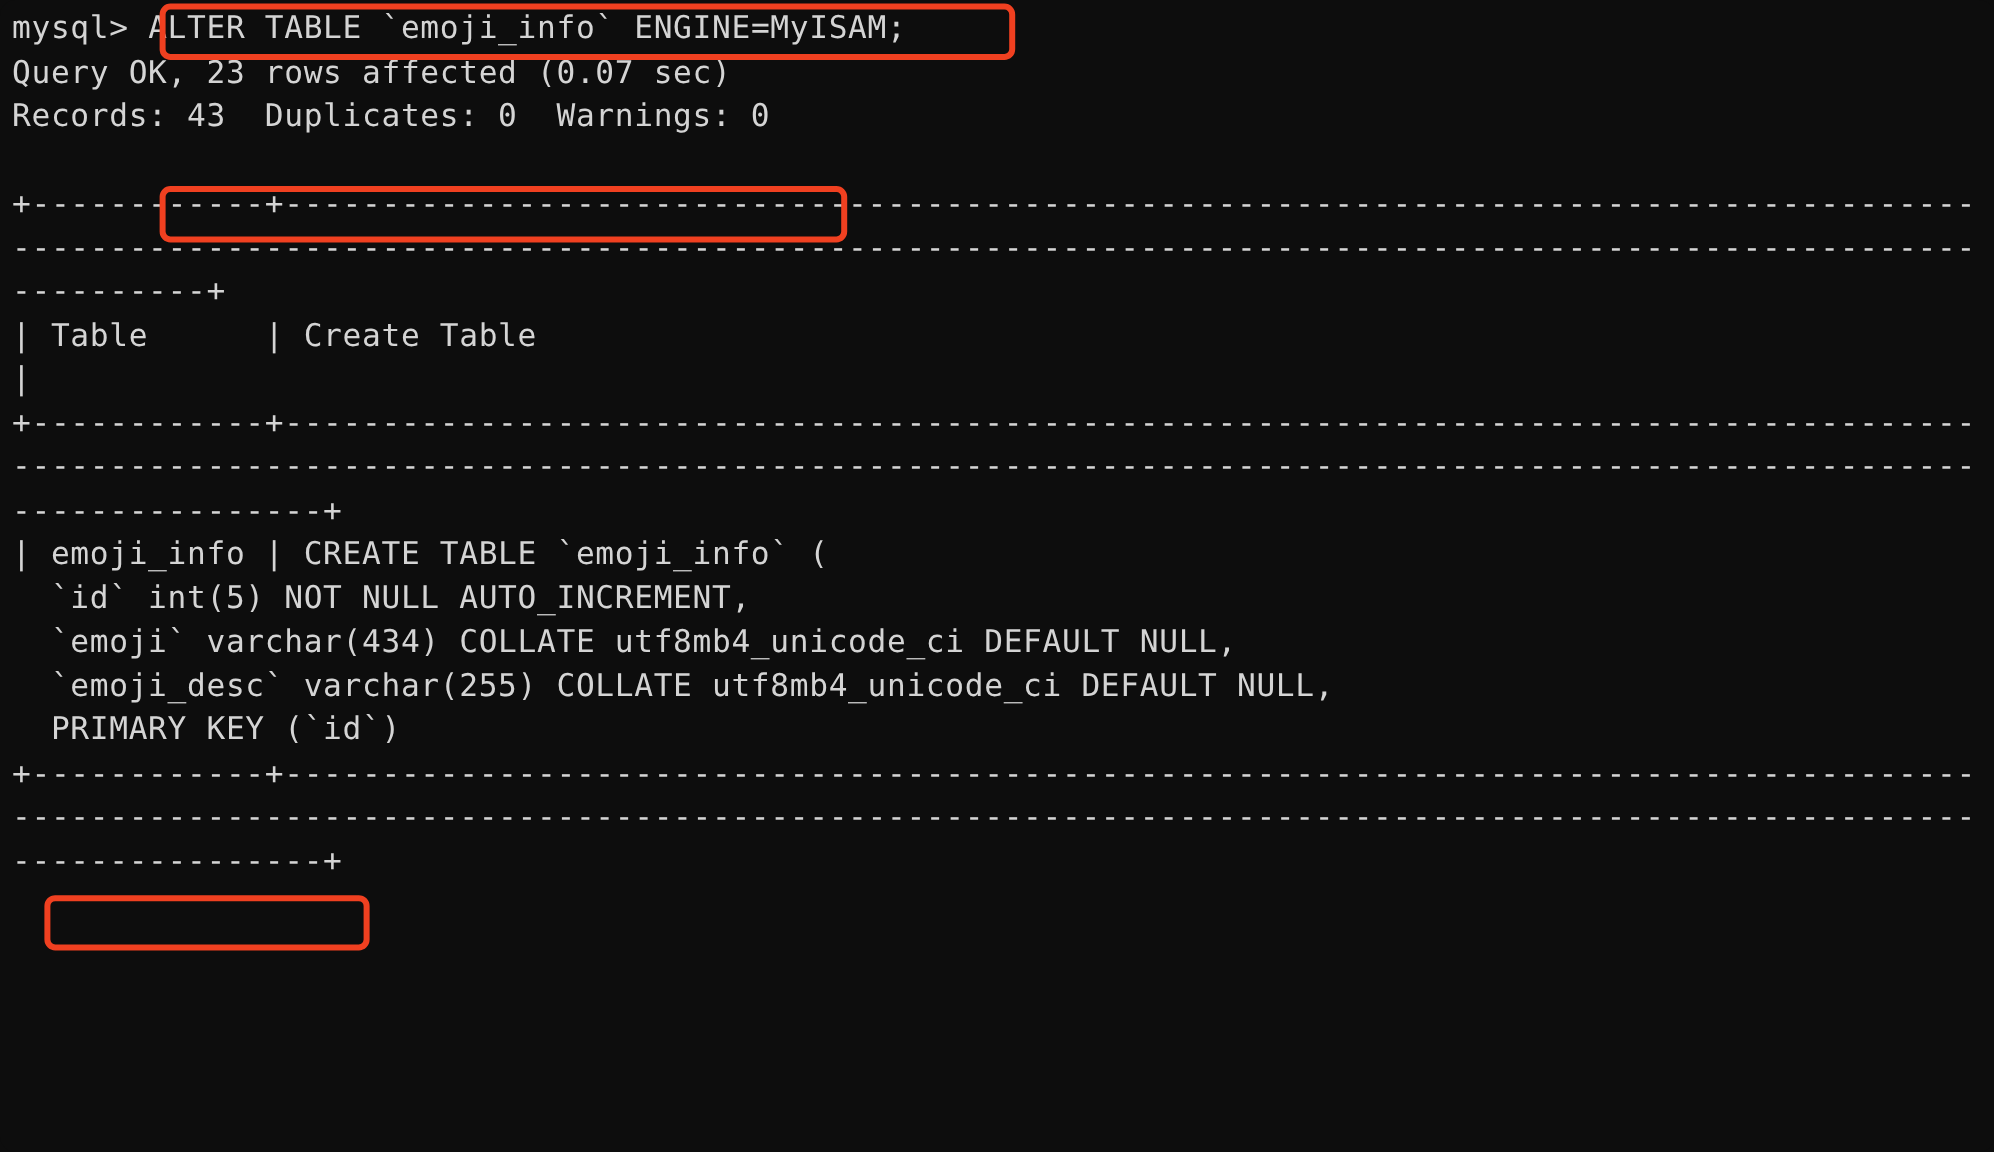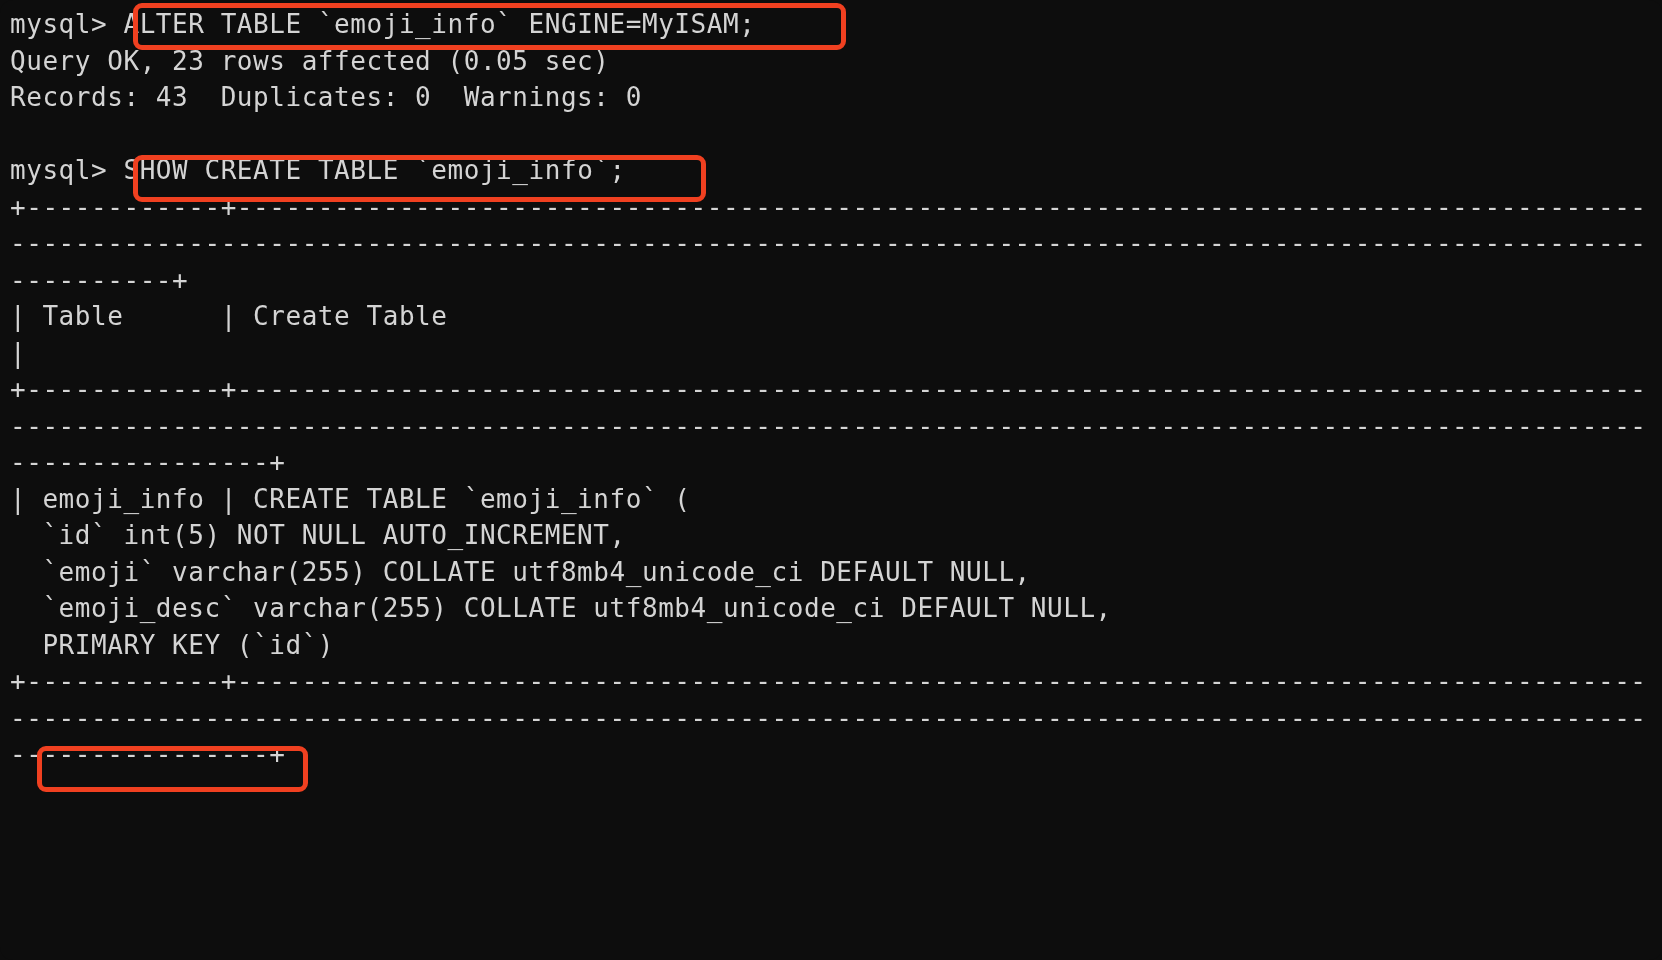--- a/index.html
+++ b/index.html
@@ -42,37 +42,36 @@
     pointer-events: none;
   }
 </style>
 </head>
 <body>
 
 <div id="terminal">
 
   <div class="line"><span>mysql&gt; </span><span>ALTER TABLE `emoji_info` ENGINE=MyISAM;</span></div>
 
-  <div class="line">Query OK, 23 rows affected (0.05 sec)</div>
+  <div class="line">Query OK, 23 rows affected (0.07 sec)</div>
 
   <div class="line">Records: 43  Duplicates: 0  Warnings: 0</div>
 
   <div class="blank"></div>
 
-  <div class="line"><span>mysql&gt; </span><span>SHOW CREATE TABLE `emoji_info`;</span></div>
 
   <div class="wrapblock">+------------+------------------------------------------------------------------------------------------------------------------------------------------------------------------------------------------------------+</div>
 
   <div class="wrapblock">| Table      | Create Table                                                                                                                                                                                             |</div>
 
   <div class="wrapblock">+------------+------------------------------------------------------------------------------------------------------------------------------------------------------------------------------------------------------------+</div>
 
   <div class="line">| emoji_info | CREATE TABLE `emoji_info` (</div>
   <div class="line">  `id` int(5) NOT NULL AUTO_INCREMENT,</div>
-  <div class="line">  `emoji` varchar(255) COLLATE utf8mb4_unicode_ci DEFAULT NULL,</div>
+  <div class="line">  `emoji` varchar(434) COLLATE utf8mb4_unicode_ci DEFAULT NULL,</div>
   <div class="line">  `emoji_desc` varchar(255) COLLATE utf8mb4_unicode_ci DEFAULT NULL,</div>
   <div class="line">  PRIMARY KEY (`id`)</div>
 
 
   <div class="wrapblock">+------------+------------------------------------------------------------------------------------------------------------------------------------------------------------------------------------------------------------+</div>
 
 
   <div class="hl-box" style="left:133px; top:3px; width:713px; height:47px;"></div>
   <div class="hl-box" style="left:133px; top:155px; width:573px; height:47px;"></div>
   <div class="hl-box" style="left:37px; top:746px; width:271px; height:46px;"></div>

